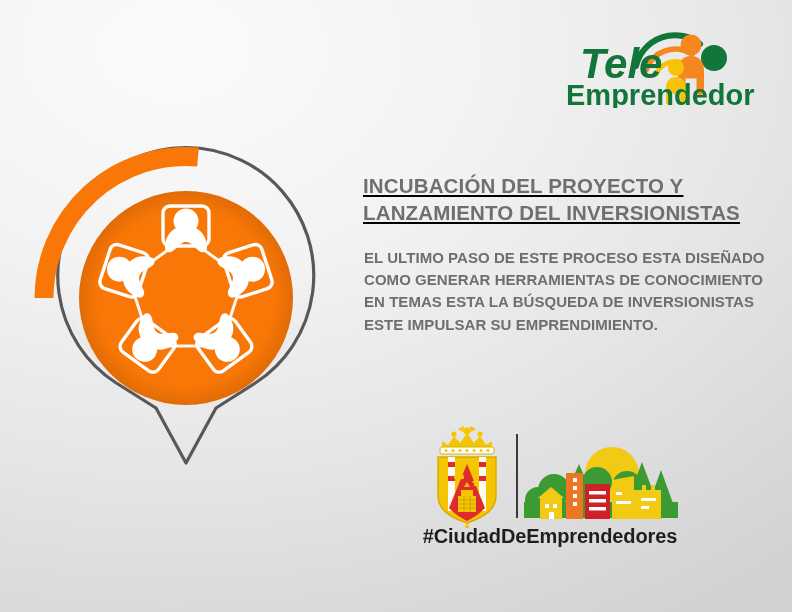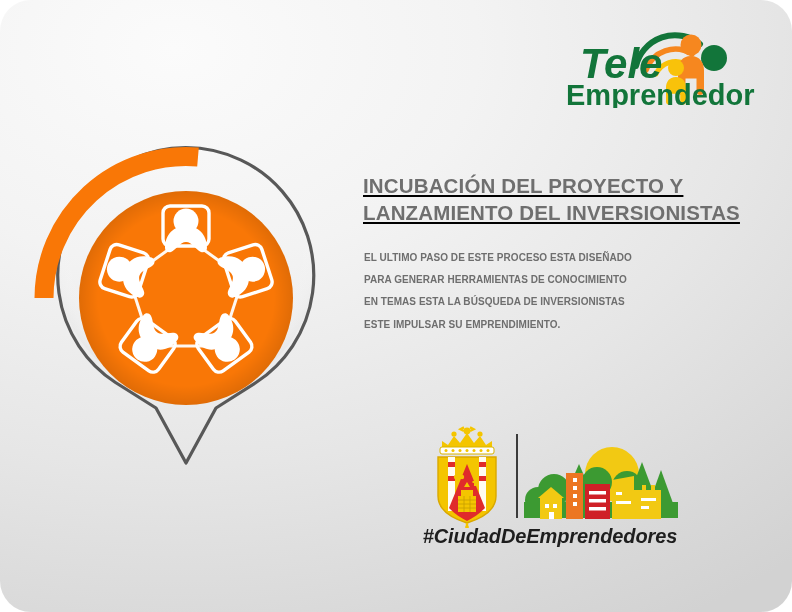--- a/index.html
+++ b/index.html
@@ -12,21 +12,20 @@
     overflow: hidden;
     font-family: "Liberation Sans", sans-serif;
   }
   #slide {
     position: relative;
     width: 792px;
     height: 612px;
     background:
       radial-gradient(ellipse 120% 110% at 22% 8%, #fbfbfb 0%, #f3f3f3 32%, #e6e6e6 62%, #d8d8d8 88%, #d2d2d2 100%);
     overflow: hidden;
-    border-radius: 31px;
   }
 
   
   #logo {
     position: absolute;
     left: 566px;
     top: 22px;
     width: 216px;
     height: 86px;
   }
@@ -59,21 +58,21 @@
     white-space: nowrap;
   }
 
   #body-copy {
     position: absolute;
     left: 364px;
     top: 247px;
     width: 400px;
   }
   #body-copy .bc-line {
-    font-size: 10px;
+    font-size: 15px;
     font-weight: bold;
     color: #6e6e6e;
     letter-spacing: 0.05px;
     line-height: 22.2px;
     white-space: nowrap;
   }
 
   
   #emblem-row {
     position: absolute;
@@ -108,21 +107,20 @@
     position: absolute;
     left: 360px;
     top: 525px;
     width: 380px;
     text-align: center;
     font-size: 20px;
     font-weight: bold;
     color: #1e1e1e;
     letter-spacing: -0.1px;
     white-space: nowrap;
-    font-style: italic;
   }
 </style>
 </head>
 <body>
 
 <div id="slide">
 
   <div id="logo">
     <svg width="216" height="86" viewBox="0 0 216 86" xmlns="http://www.w3.org/2000/svg">
 
@@ -223,21 +221,21 @@
     </svg>
   </div>
 
   <div id="headline">
     <div class="hl-line">INCUBACIÓN DEL PROYECTO Y</div>
     <div class="hl-line">LANZAMIENTO DEL INVERSIONISTAS</div>
   </div>
 
   <div id="body-copy">
     <div class="bc-line">EL ULTIMO PASO DE ESTE PROCESO ESTA DISEÑADO</div>
-    <div class="bc-line">PARA GENERAR HERRAMIENTAS DE CONOCIMIENTO</div>
+    <div class="bc-line">COMO GENERAR HERRAMIENTAS DE CONOCIMIENTO</div>
     <div class="bc-line">EN TEMAS ESTA LA BÚSQUEDA DE INVERSIONISTAS</div>
     <div class="bc-line">ESTE IMPULSAR SU EMPRENDIMIENTO.</div>
   </div>
 
   <div id="emblem-row">
 
     <div id="crest">
       <svg width="78" height="104" viewBox="0 0 78 104" xmlns="http://www.w3.org/2000/svg">
 
         <g>

